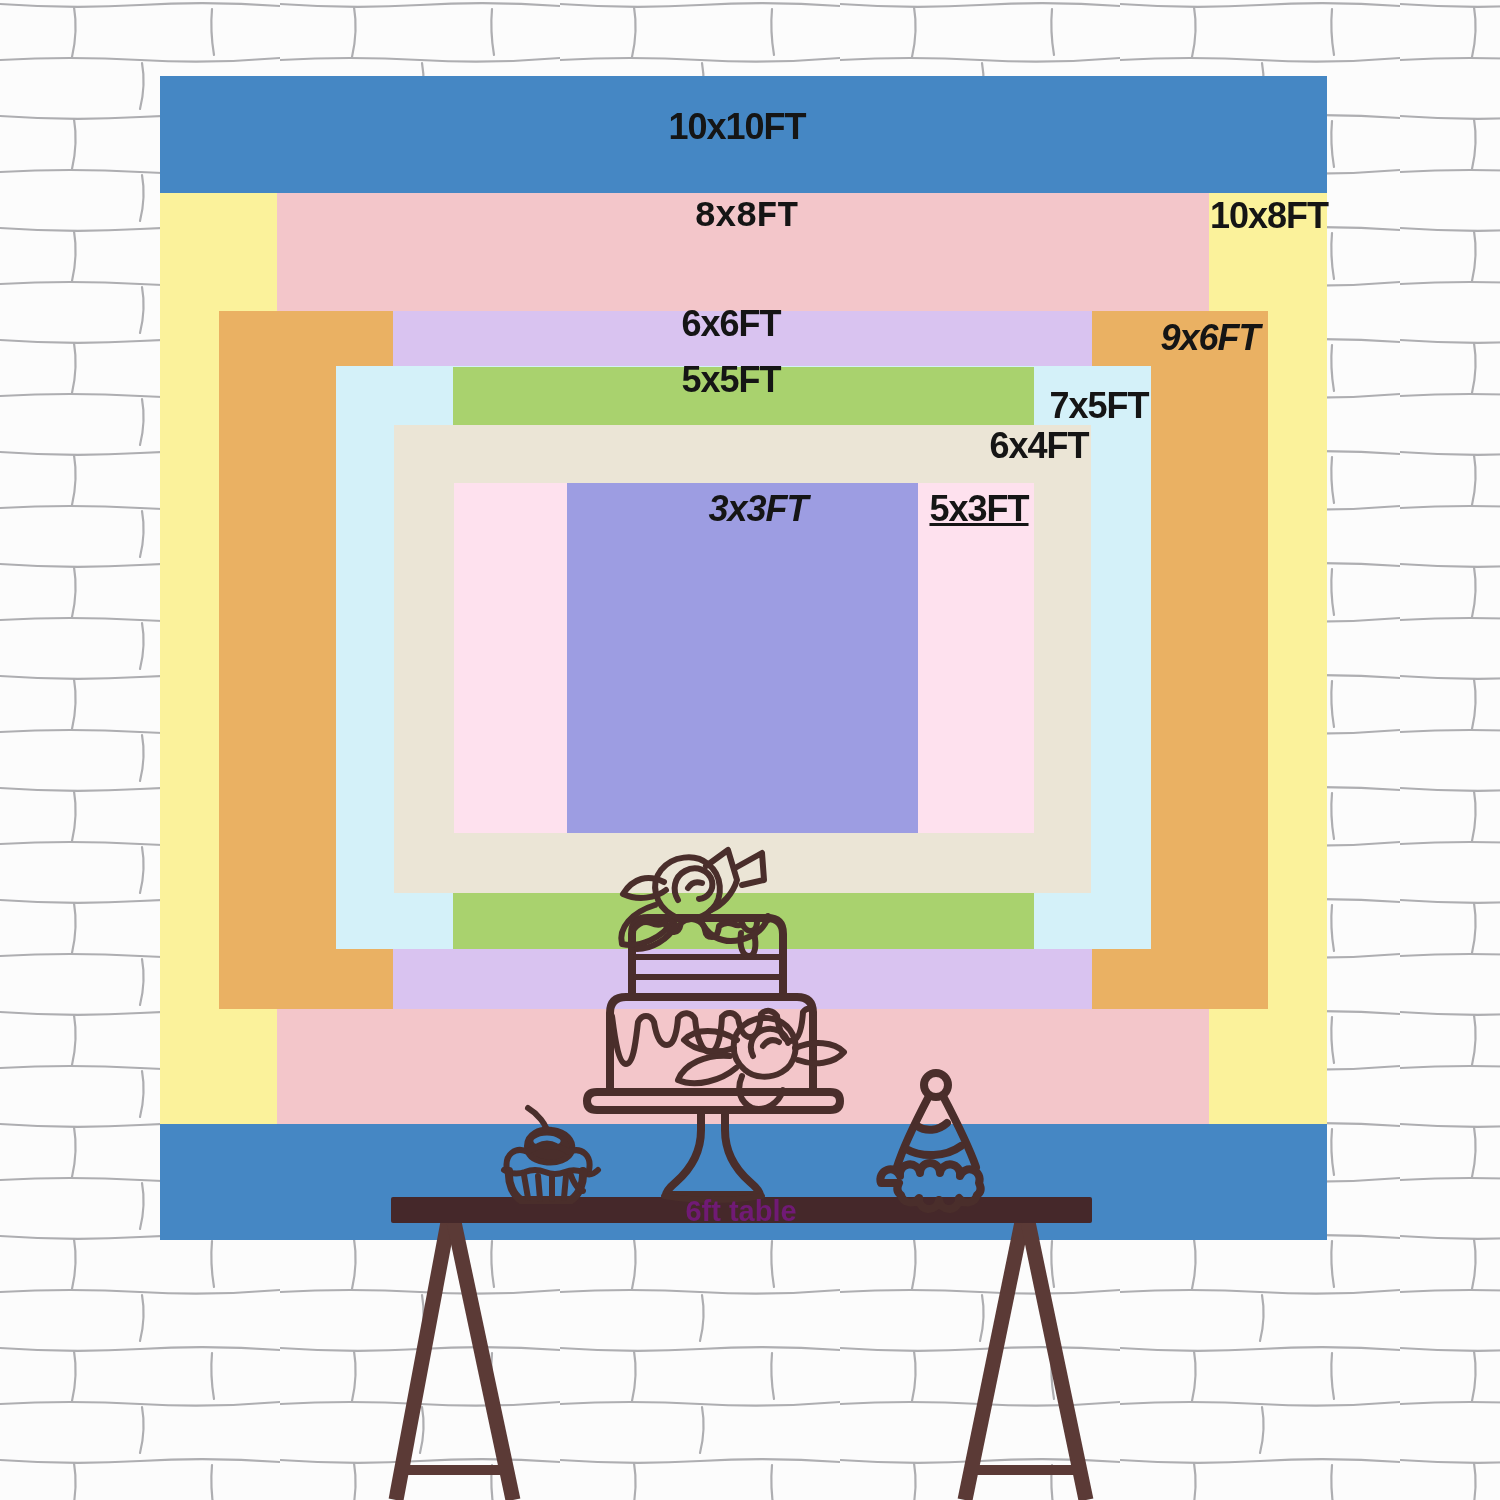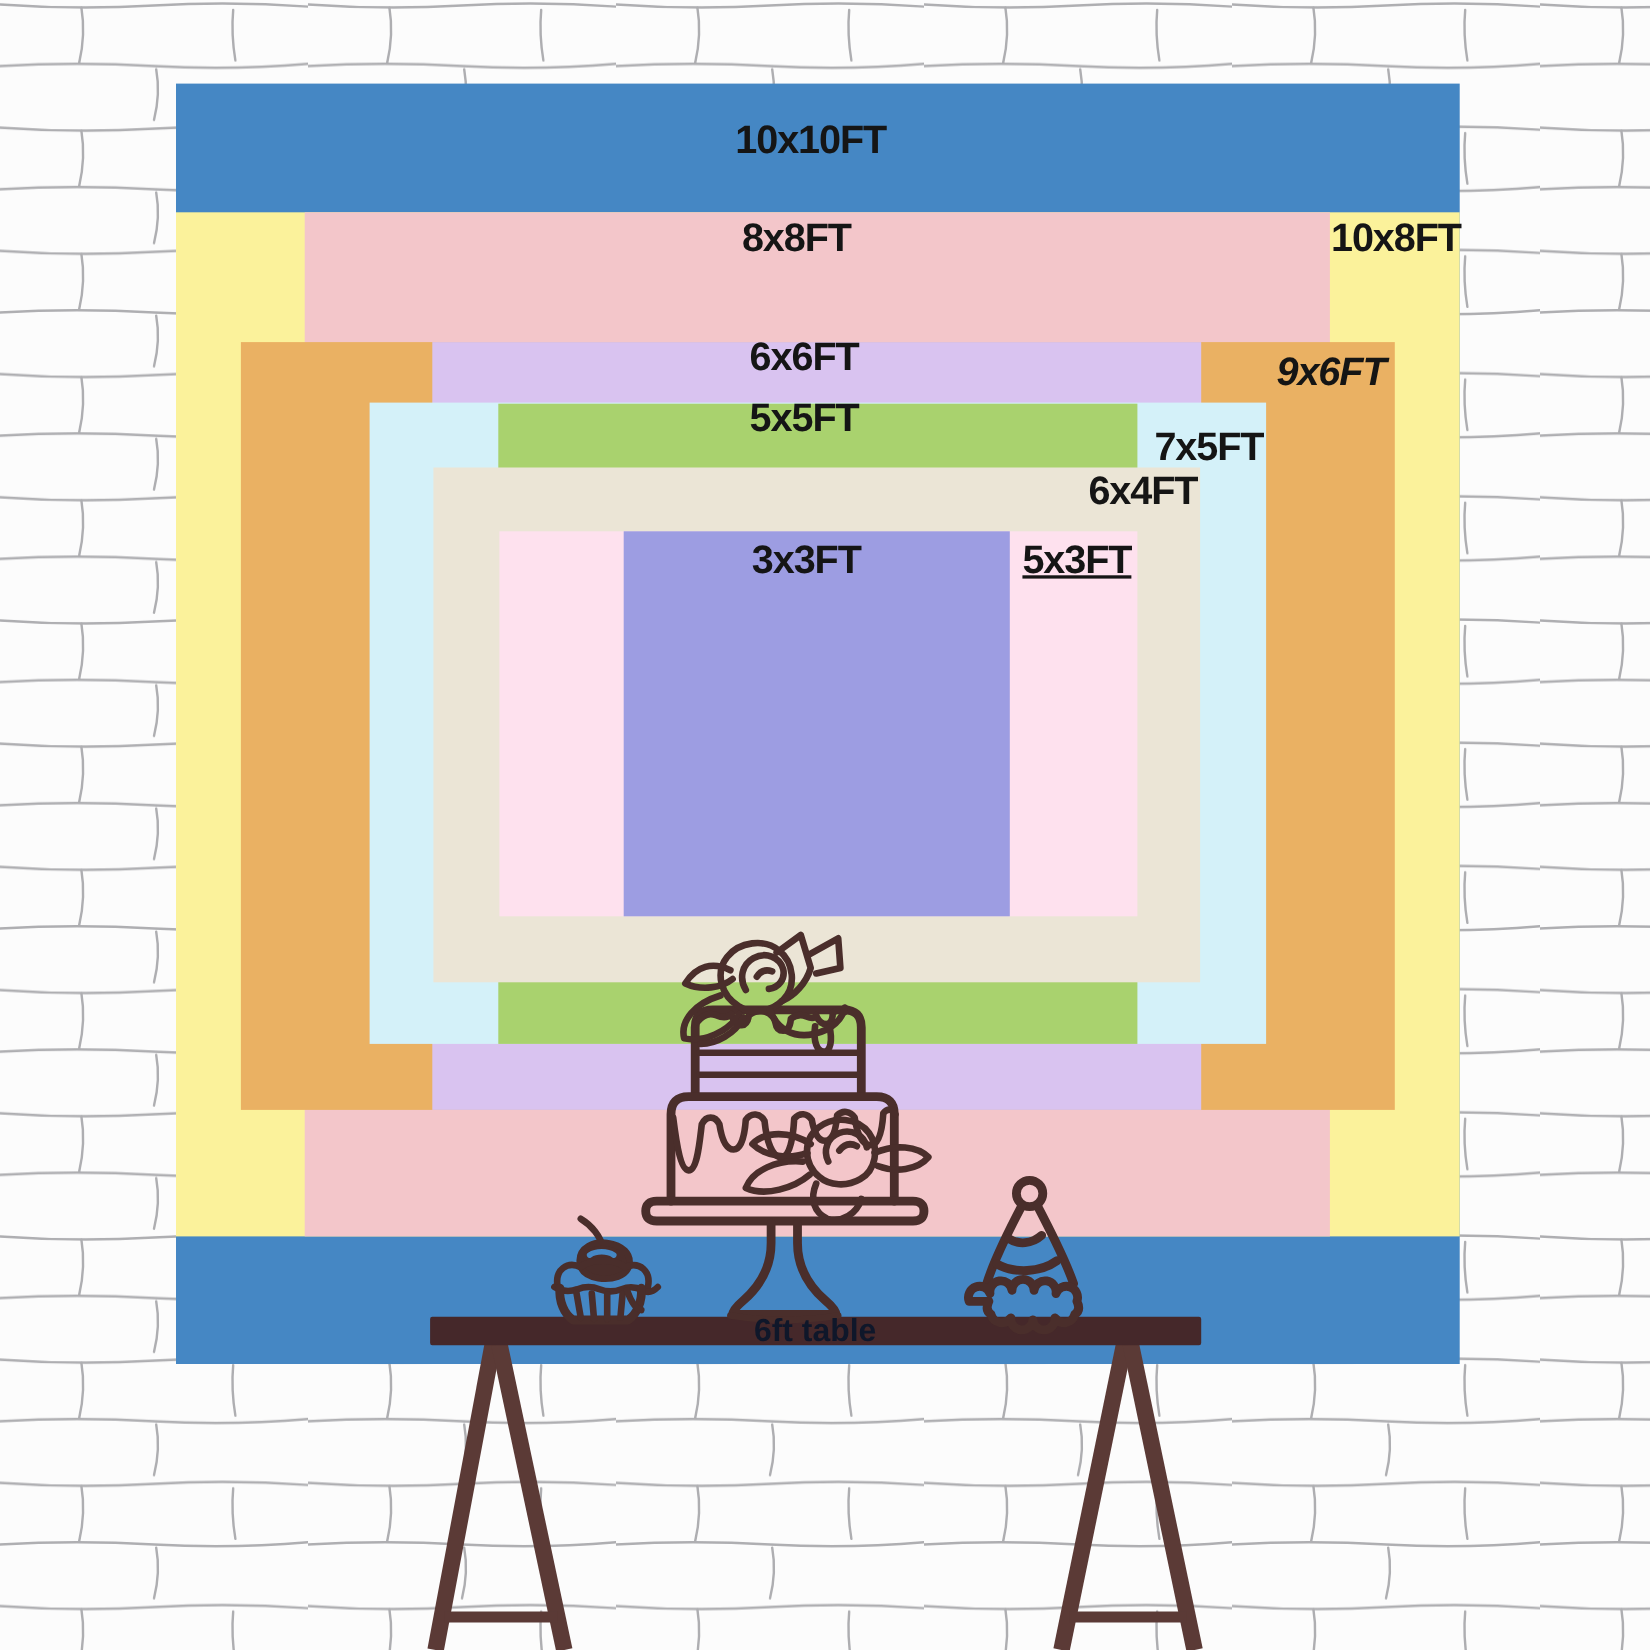--- a/index.html
+++ b/index.html
@@ -26,21 +26,21 @@
   }
   .art{position:absolute;left:0;top:0;width:1500px;height:1500px;}
   .line-art{stroke:var(--line-color);fill:none;stroke-width:8;stroke-linecap:round;stroke-linejoin:round;}
   .line-art-thin{stroke:var(--line-color);fill:none;stroke-width:6;stroke-linecap:round;stroke-linejoin:round;}
   .fill-dark{fill:var(--line-color);stroke:var(--line-color);stroke-width:6;stroke-linejoin:round;}
   .table-bar{fill:var(--bar-color);}
   .leg{stroke:var(--leg-color);stroke-width:15;stroke-linecap:butt;fill:none;}
   .leg-bar{stroke:var(--leg-color);stroke-width:10;stroke-linecap:butt;fill:none;}
   .table-label{
     position:absolute;transform:translate(-50%,-50%);
-    font-size:29px;font-weight:600;color:#0f172a;white-space:nowrap;
+    font-size:29px;font-weight:600;color:#701a75;white-space:nowrap;
   }
 </style>
 </head>
 <body>
 
 <div class="stage">
 
   <svg class="wall" viewBox="0 0 1500 1500" aria-hidden="true">
     <defs>
       <pattern id="bricks" width="280" height="112" patternUnits="userSpaceOnUse">
@@ -63,28 +63,28 @@
       <div class="size-rect" style="left: 277px; top: 193px; width: 932px; height: 931px; background: rgb(243, 198, 202);"></div>
       <div class="size-rect" style="left: 219px; top: 311px; width: 1049px; height: 698px; background: rgb(234, 177, 99);"></div>
       <div class="size-rect" style="left: 393px; top: 311px; width: 699px; height: 698px; background: rgb(217, 195, 240);"></div>
       <div class="size-rect" style="left: 336px; top: 366px; width: 815px; height: 583px; background: rgb(212, 241, 249);"></div>
       <div class="size-rect" style="left: 453px; top: 367px; width: 581px; height: 582px; background: rgb(169, 210, 110);"></div>
       <div class="size-rect" style="left: 394px; top: 425px; width: 697px; height: 468px; background: rgb(235, 229, 214);"></div>
       <div class="size-rect" style="left: 454px; top: 483px; width: 580px; height: 350px; background: rgb(254, 225, 238);"></div>
       <div class="size-rect" style="left: 567px; top: 483px; width: 351px; height: 350px; background: rgb(157, 157, 226);"></div>
       <span class="size-label" style="left: 737px; top: 127px;">10x10FT</span>
       <span class="size-label" style="left: 1269px; top: 216px; text-align: right;">10x8FT</span>
-      <span class="size-label" style="left: 724px; top: 216px;">8x8FT</span>
+      <span class="size-label" style="left: 746px; top: 216px; font-family: Liberation Mono, monospace;">8x8FT</span>
       <span class="size-label" style="left: 1210px; top: 338px; font-style: italic;">9x6FT</span>
       <span class="size-label" style="left: 731px; top: 324px;">6x6FT</span>
       <span class="size-label" style="left: 1099px; top: 394px; margin-top: 12px;">7x5FT</span>
       <span class="size-label" style="left: 731px; top: 380px;">5x5FT</span>
       <span class="size-label" style="left: 1039px; top: 446px; text-align: center;">6x4FT</span>
       <span class="size-label" style="left: 979px; top: 509px; text-decoration: underline;">5x3FT</span>
-      <span class="size-label" style="left: 733px; top: 509px;">3x3FT</span>
+      <span class="size-label" style="left: 758px; top: 509px; font-style: italic;">3x3FT</span>
     </div>
 
   <svg class="art" viewBox="0 0 1500 1500" aria-hidden="true">
 
     <g>
       <path class="leg" d="M448 1222 L396 1500"></path>
       <path class="leg" d="M454 1222 L513 1500"></path>
       <path class="leg-bar" d="M404 1470 L507 1470"></path>
       <path class="leg" d="M1022 1222 L965 1500"></path>
       <path class="leg" d="M1028 1222 L1086 1500"></path>

